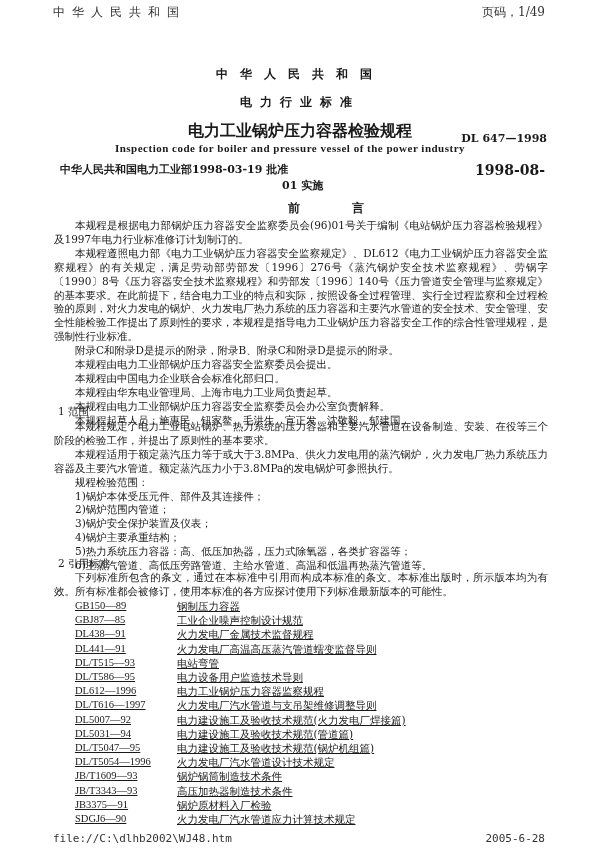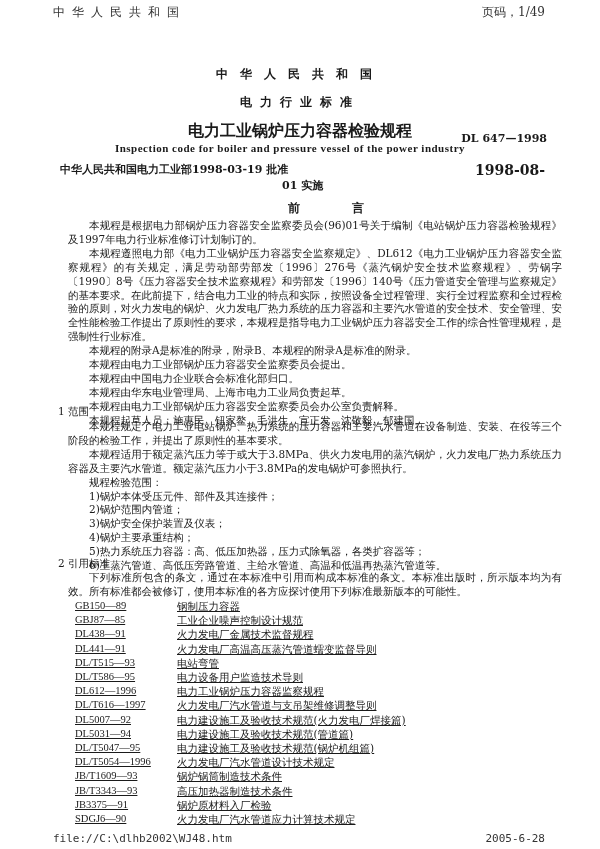--- a/index.html
+++ b/index.html
@@ -11,21 +11,21 @@
   .ctr { position:absolute; left:0; width:600px; text-align:center; font-weight:bold; }
   .t1 { top:66px; font-size:12px; letter-spacing:12px; }
   .t2 { top:94px; font-size:12px; letter-spacing:8px; }
   .t3 { top:121px; font-size:16px; }
   .code { position:absolute; top:132px; right:53px; font-size:11px; font-weight:bold; }
   .en { top:142px; font-size:11px; left:-10px; font-family:"Liberation Serif",serif; letter-spacing:0.5px; }
   .appr { position:absolute; top:162px; left:60px; font-size:11px; font-weight:bold; }
   .impl1 { position:absolute; top:162px; right:55px; font-size:14px; font-weight:bold; }
   .impl2 { position:absolute; top:178px; left:282px; font-size:11px; font-weight:bold; }
   .pref { top:200px; font-size:12px; letter-spacing:24px;margin-left:38px; }
-  .body { position:absolute; left:68px; width:494px; font-size:10.5px; line-height:13.9px; }
+  .body { position:absolute; left:54px; width:494px; font-size:10.5px; line-height:13.9px; }
   .body p { margin:0; text-indent:21px; text-align:justify; }
   .sec { position:absolute; left:58px; font-size:10.5px; }
   .refs { position:absolute; left:75px; top:590px; font-size:10.5px; line-height:14.2px;text-decoration:underline; }
   .refs .row { display:flex; }
   .refs .c { width:102px; font-family:"Liberation Serif",serif; }
   .ftr { position:absolute; top:832px; left:53px; right:55px; font-size:11px; color:#333;
          display:flex; justify-content:space-between; font-family:"DejaVu Sans Mono",monospace; }
 </style>
 </head>
 <body>
@@ -42,21 +42,21 @@
 <div class="ctr en">Inspection code for boiler and pressure vessel of the power industry</div>
 <div class="appr">中华人民共和国电力工业部1998-03-19  批准</div>
 <div class="impl1">1998-08-</div>
 <div class="impl2">01  实施</div>
 
 <div class="ctr pref">前    言</div>
 
 <div class="body" style="top:219px;">
   <p>本规程是根据电力部锅炉压力容器安全监察委员会(96)01号关于编制《电站锅炉压力容器检验规程》及1997年电力行业标准修订计划制订的。</p>
   <p>本规程遵照电力部《电力工业锅炉压力容器安全监察规定》、DL612《电力工业锅炉压力容器安全监察规程》的有关规定，满足劳动部劳部发〔1996〕276号《蒸汽锅炉安全技术监察规程》、劳锅字〔1990〕8号《压力容器安全技术监察规程》和劳部发〔1996〕140号《压力管道安全管理与监察规定》的基本要求。在此前提下，结合电力工业的特点和实际，按照设备全过程管理、实行全过程监察和全过程检验的原则，对火力发电的锅炉、火力发电厂热力系统的压力容器和主要汽水管道的安全技术、安全管理、安全性能检验工作提出了原则性的要求，本规程是指导电力工业锅炉压力容器安全工作的综合性管理规程，是强制性行业标准。</p>
-  <p>本规程的附录A是标准的附录，附录B、本规程的附录A是标准的附录。</p>
+  <p>附录C和附录D是提示的附录，附录B、附录C和附录D是提示的附录。</p>
   <p>本规程由电力工业部锅炉压力容器安全监察委员会提出。</p>
   <p>本规程由中国电力企业联合会标准化部归口。</p>
   <p>本规程由华东电业管理局、上海市电力工业局负责起草。</p>
   <p>本规程由电力工业部锅炉压力容器安全监察委员会办公室负责解释。</p>
   <p>本规程起草人员：施惠民、钮家鳌、毛洪生、宣正发、沈敬毅、郁建国。</p>
 </div>
 
 <div class="sec" style="top:405px;">1   范围</div>
 <div class="body" style="top:420px;">
   <p>本规程规定了电力工业电站锅炉、热力系统的压力容器和主要汽水管道在设备制造、安装、在役等三个阶段的检验工作，并提出了原则性的基本要求。</p>

